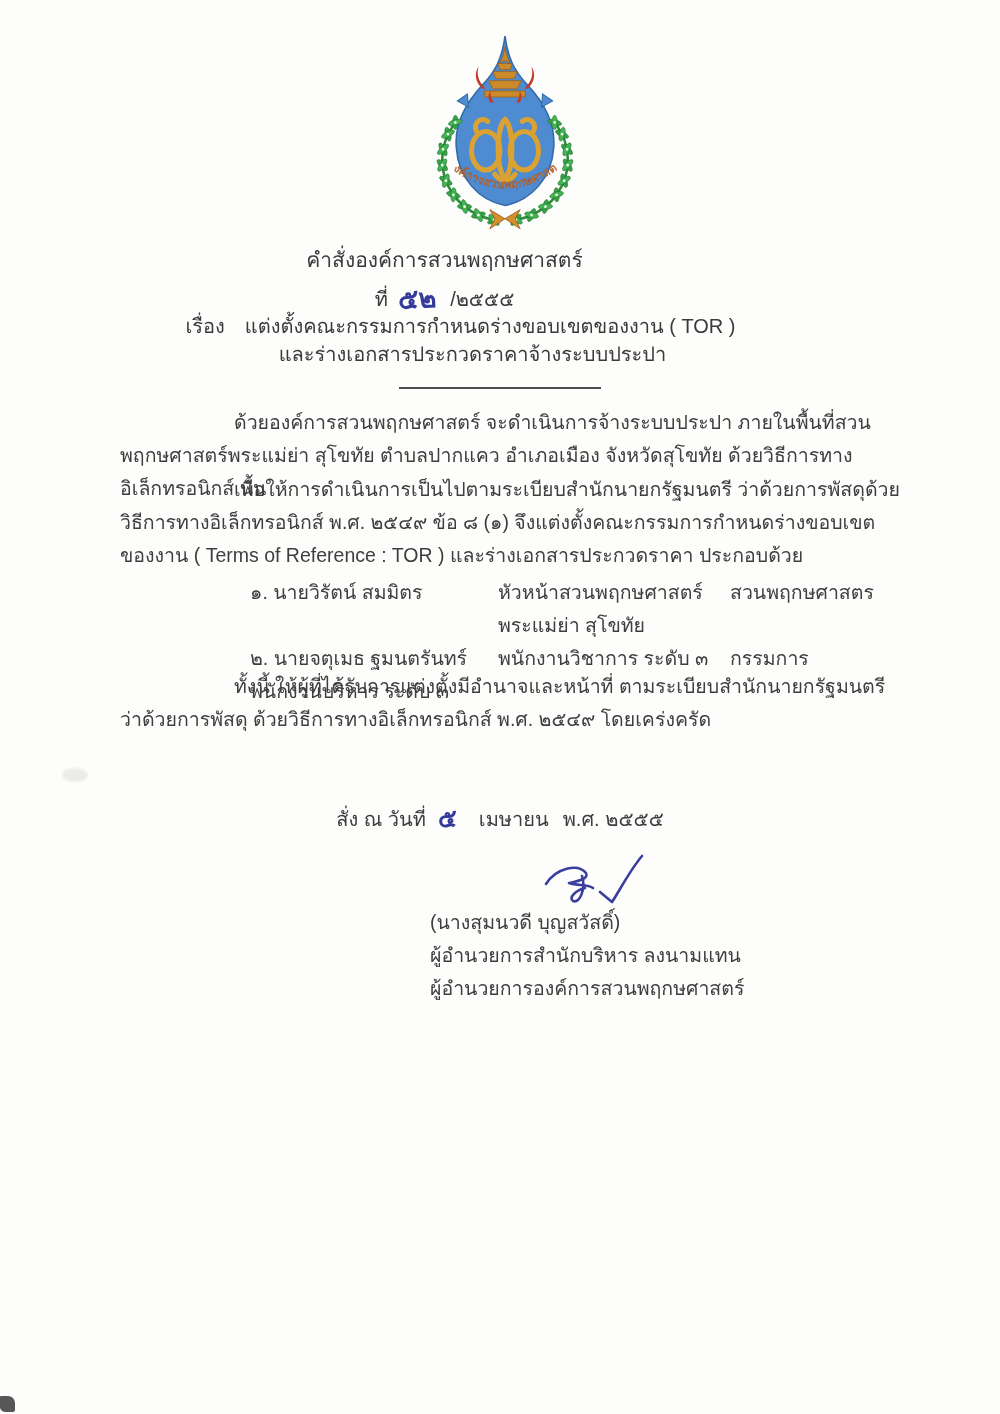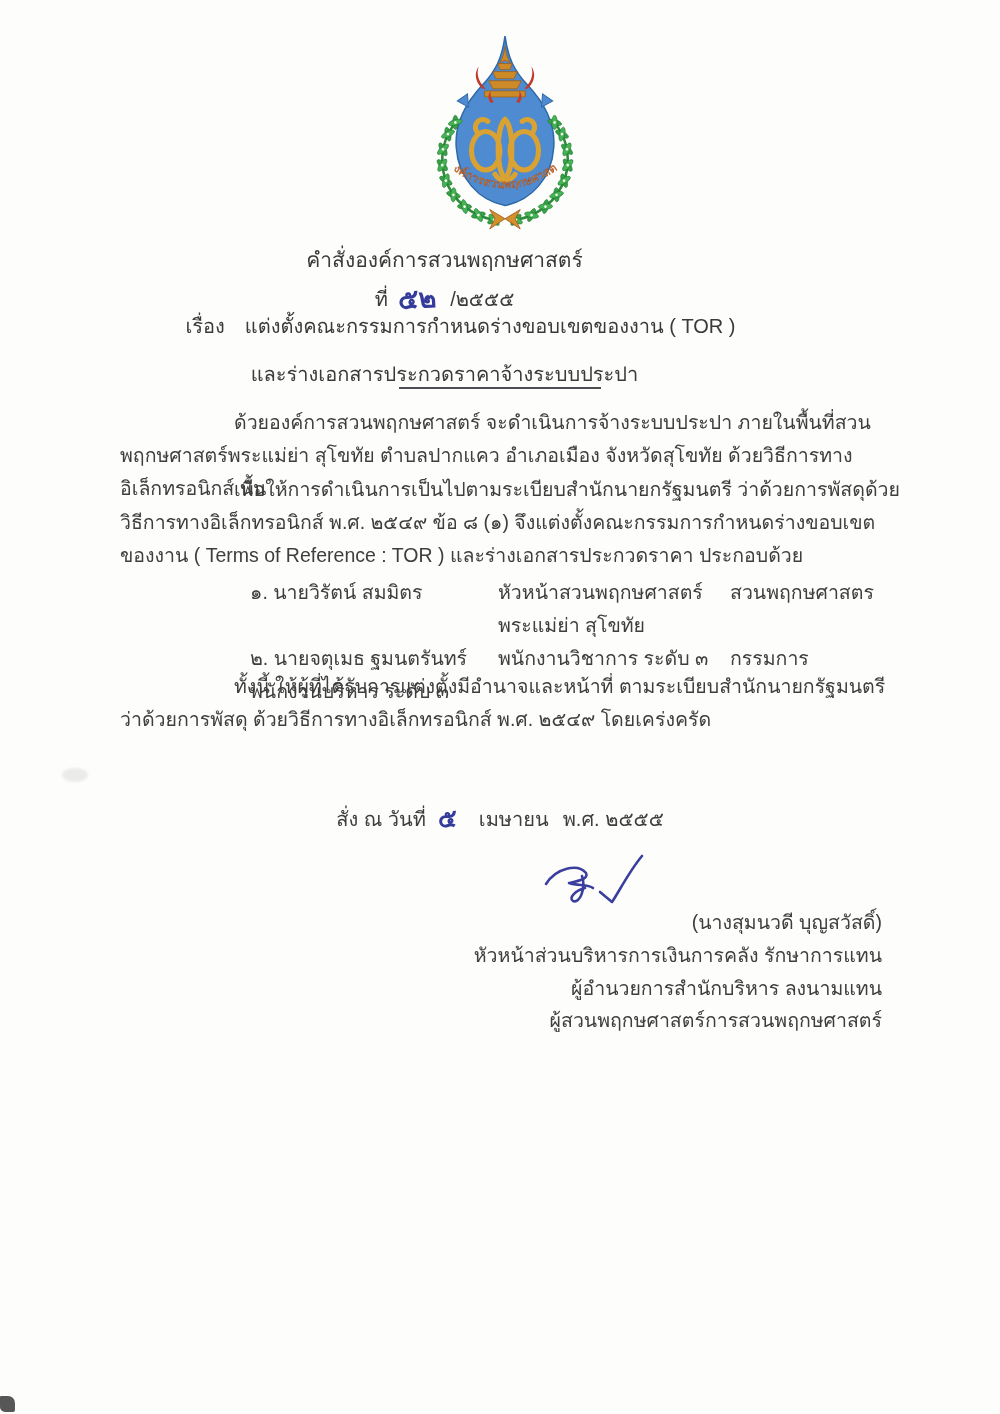--- a/index.html
+++ b/index.html
@@ -15,42 +15,42 @@
   }
   
   .emblem { position:absolute; left:403px; top:30px; width:204px; height:208px; }
   
   .hdr { position:absolute; left:0; width:889px; text-align:center; color:#3a3a3a; }
   .title1 { top:243px; font-size:21px; font-weight:500; }
   .docnum { top:275px; font-size:20px; }
   .docnum .hand { color:#343b9b; font-size:27px; font-weight:bold; display:inline-block; transform:rotate(-3deg); margin:0 14px 0 10px; position:relative; top:2px; }
   .subject { top:310px; font-size:20px; }
   .subject .lbl { margin-right:20px;margin-left:32px; }
-  .subject2 { top:358px; font-size:20px; }
+  .subject2 { top:338px; font-size:20px;margin-left:28px; }
   .divider { position:absolute; left:399px; top:387px; width:202px; border-top:2px solid #4d4d52; }
   
   .para {
     position:absolute; left:120px; width:786px;
     font-size:19.5px; line-height:33px; text-align:left;
     text-indent:114px; color:#3e3e3e;
   }
   .p1 { top:406px; }
   .p2 { top:473px; }
   .p3 { top:670px; }
   
   .committee { position:absolute; left:250px; top:576px; width:720px; font-size:19.5px; color:#3e3e3e; }
   .crow { display:grid; grid-template-columns:248px 232px 1fr; line-height:33px; align-items:start; }
   .crow .pos { white-space:pre-line; }
   
   .dateline { position:absolute; left:0; top:797px; width:1000px; text-align:center; font-size:20px; color:#3e3e3e; }
   .dateline .hand { color:#343b9b; font-size:25px; font-weight:bold; display:inline-block; margin:0 22px 0 12px; position:relative; top:1px; transform:rotate(-2deg); }
   .dateline .gap { display:inline-block; width:14px; }
   
   .sig-ink { position:absolute; left:538px; top:850px; width:140px; height:66px; }
-  .sigblock { position:absolute; left:430px; top:906px; width:452px; text-align:right; font-size:19.5px; line-height:32.8px; color:#3e3e3e; }
+  .sigblock { position:absolute; left:430px; top:906px; width:452px; text-align:left; font-size:19.5px; line-height:32.8px; color:#3e3e3e; }
   
   .speck { position:absolute; left:0px; top:1396px; width:15px; height:16px; background:#3a3a3a; border-radius:1px 7px 2px 5px; opacity:.85; }
   .speck2 { position:absolute; left:62px; top:768px; width:26px; height:14px; background:#b9b9b9; opacity:.25; border-radius:50%; filter:blur(1px); }
 </style>
 </head>
 <body>
 
 <div class="page">
 
   <div class="emblem">
@@ -166,20 +166,19 @@
   <svg class="sig-ink" viewBox="0 0 140 66" aria-hidden="true">
     <g fill="none" stroke="#3a3f9d" stroke-width="2.6" stroke-linecap="round" stroke-linejoin="round">
       <path d="M8,34 C18,18 40,13 48,23 C51,29 40,31 31,33 C40,36 50,34 55,38"></path>
       <path d="M44,26 C48,38 42,54 35,51 C30,48 38,40 47,38"></path>
       <path d="M62,42 L74,52 C79,45 92,20 104,6"></path>
     </g>
   </svg>
 
   <div class="sigblock">
     <div>(นางสุมนวดี บุญสวัสดิ์)</div>
-    <div>หัวหน้าส่วนบริหารการเงินการคลัง รักษาการแทน</div>
     <div>ผู้อำนวยการสำนักบริหาร ลงนามแทน</div>
-    <div>ผู้สวนพฤกษศาสตร์การสวนพฤกษศาสตร์</div>
+    <div>ผู้อำนวยการองค์การสวนพฤกษศาสตร์</div>
   </div>
 
   <div class="speck"></div>
   <div class="speck2"></div>
 </div>
 
 </body></html>

